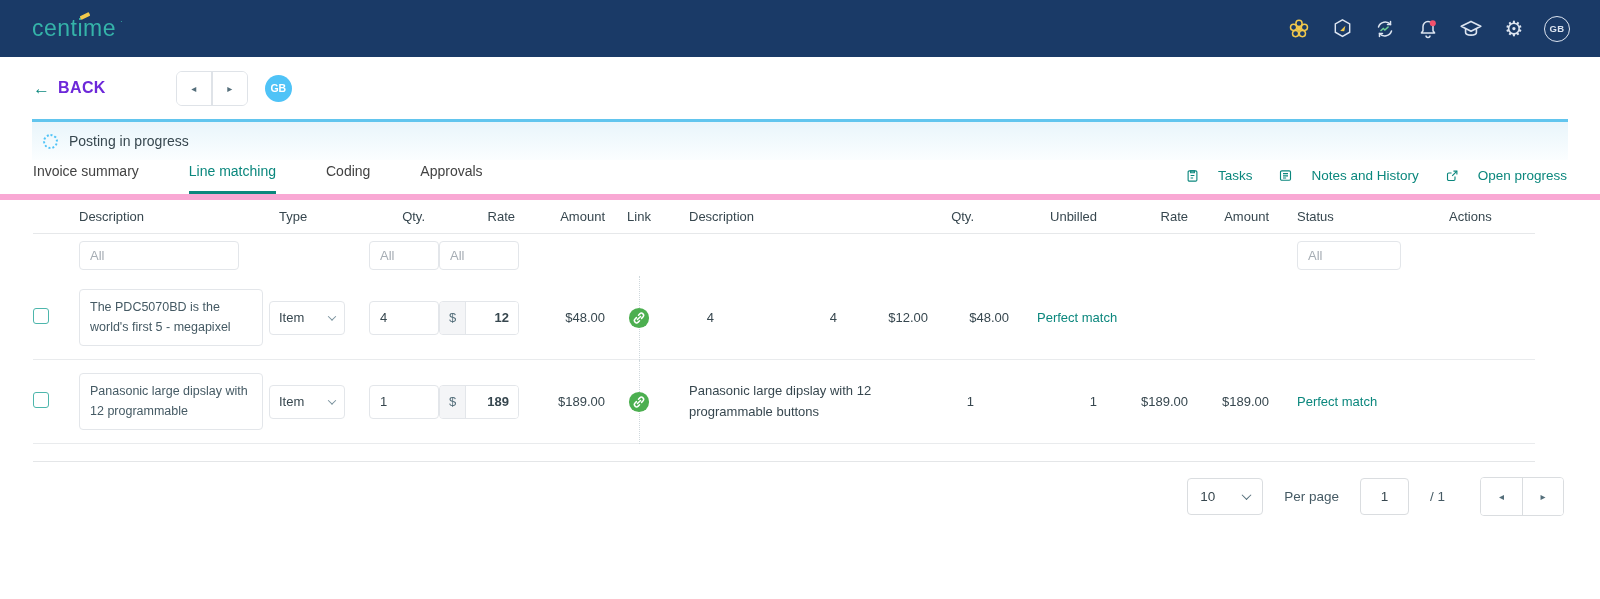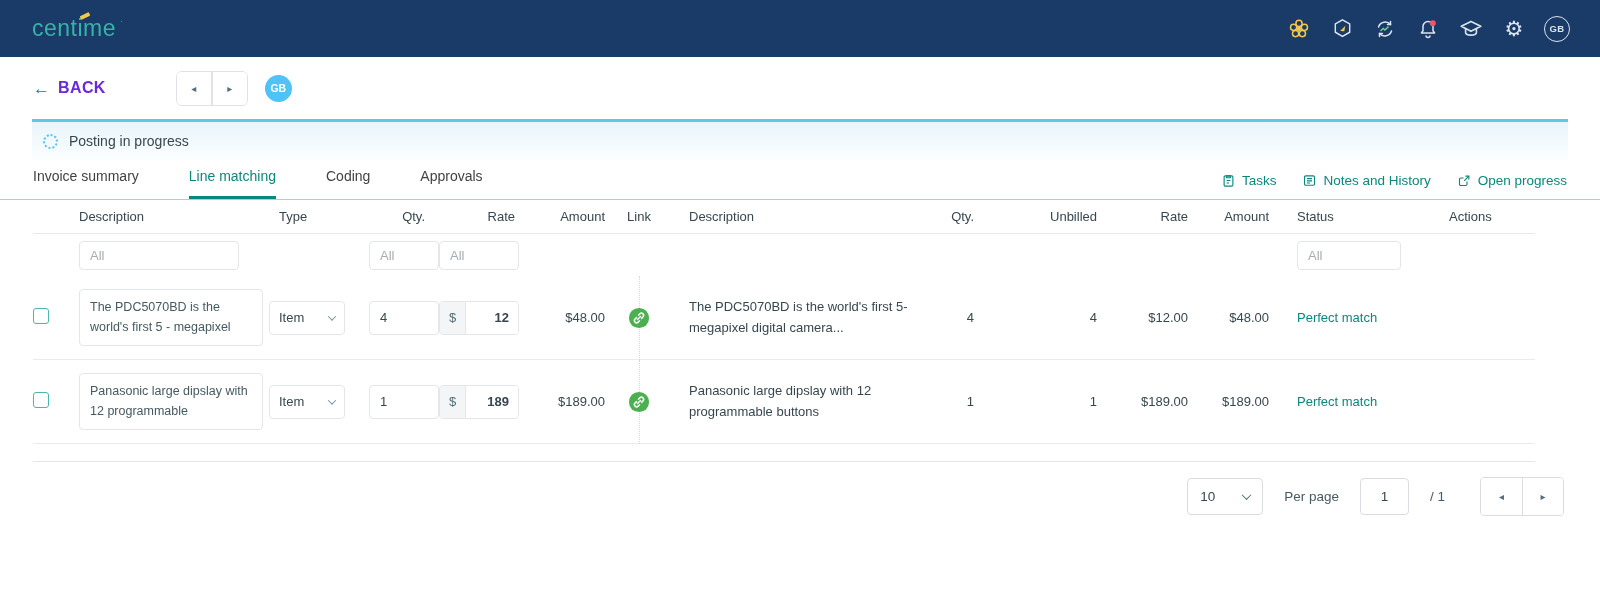--- a/index.html
+++ b/index.html
@@ -47,26 +47,26 @@
     margin-left:17px; cursor:pointer; }
 
   
   .banner { margin:0 32px; border-top:3px solid #62C5EE; height:41px;
     background:linear-gradient(180deg,#E9F5FB 0%,#FBFEFF 100%);
     display:flex; align-items:center; gap:11px; padding-left:11px; font-size:14px; color:#37474F; }
   .spinner { width:15px; height:15px; border-radius:50%; border:2px dotted #4FC3F7; flex:none; }
 
   
   .tabs-row { display:flex; align-items:flex-end; justify-content:space-between;
-    border-bottom:1px solid #f9a8d4; padding:0 33px; height:40px; }
+    border-bottom:6px solid #f9a8d4; padding:0 33px; height:40px; }
   .tabs { display:flex; gap:50px; }
   .tab { font-size:14px; color:#424242; padding-bottom:12px; cursor:pointer; border-bottom:3px solid transparent; }
   .tab.active { color:#0B877D; border-bottom-color:#0B877D; }
   .quick-links { display:flex; gap:26px; padding-bottom:11px; }
-  .qlink { display:flex; align-items:flex-start; gap:6px; color:#0B877D; font-size:13.5px; cursor:pointer; }
+  .qlink { display:flex; align-items:flex-start; gap:18px; color:#0B877D; font-size:13.5px; cursor:pointer; }
 
   
   .table { margin:0 65px 0 33px; }
   .t-group-row { display:flex; margin-top:18px; height:30px; }
   .g-cb { width:36px; display:flex; align-items:flex-end; justify-content:flex-start; padding-bottom:2px; }
   .g-block { background:#ECEEF0; border-left:4px solid #fff; border-right:4px solid #fff;
     display:flex; align-items:center; font-size:13px; color:#37474F; }
   .g-invoice { width:540px; padding-left:10px; border-left:none; }
   .g-link { width:60px; }
   .g-po { width:600px; padding-left:20px; }
@@ -304,21 +304,20 @@
         <svg width="22" height="22" viewBox="0 0 24 24">
           <circle cx="12" cy="12" r="11" fill="#4CAF50"></circle>
           <g stroke="#fff" stroke-width="1.6" fill="none" stroke-linecap="round">
             <path d="M10.3 13.7l3.4-3.4"></path>
             <path d="M9.2 11.6l-1.5 1.5a2.4 2.4 0 0 0 3.4 3.4l1.5-1.5"></path>
             <path d="M14.8 12.4l1.5-1.5a2.4 2.4 0 0 0-3.4-3.4l-1.5 1.5"></path>
           </g>
         </svg>
       </span>
     </div>
-    <div class="col-podesc po-desc-text">The PDC5070BD is the world's first 5-megapixel digital camera...</div>
     <div class="col-poqty num">4</div>
     <div class="col-unb num">4</div>
     <div class="col-porate num">$12.00</div>
     <div class="col-poamt num">$48.00</div>
     <div class="col-status"><span class="status-link">Perfect match</span></div>
     <div class="col-actions"></div>
   </div>
 
   <div class="t-row">
     <div class="col-cb"><input type="checkbox" class="cb" style=""></div>

